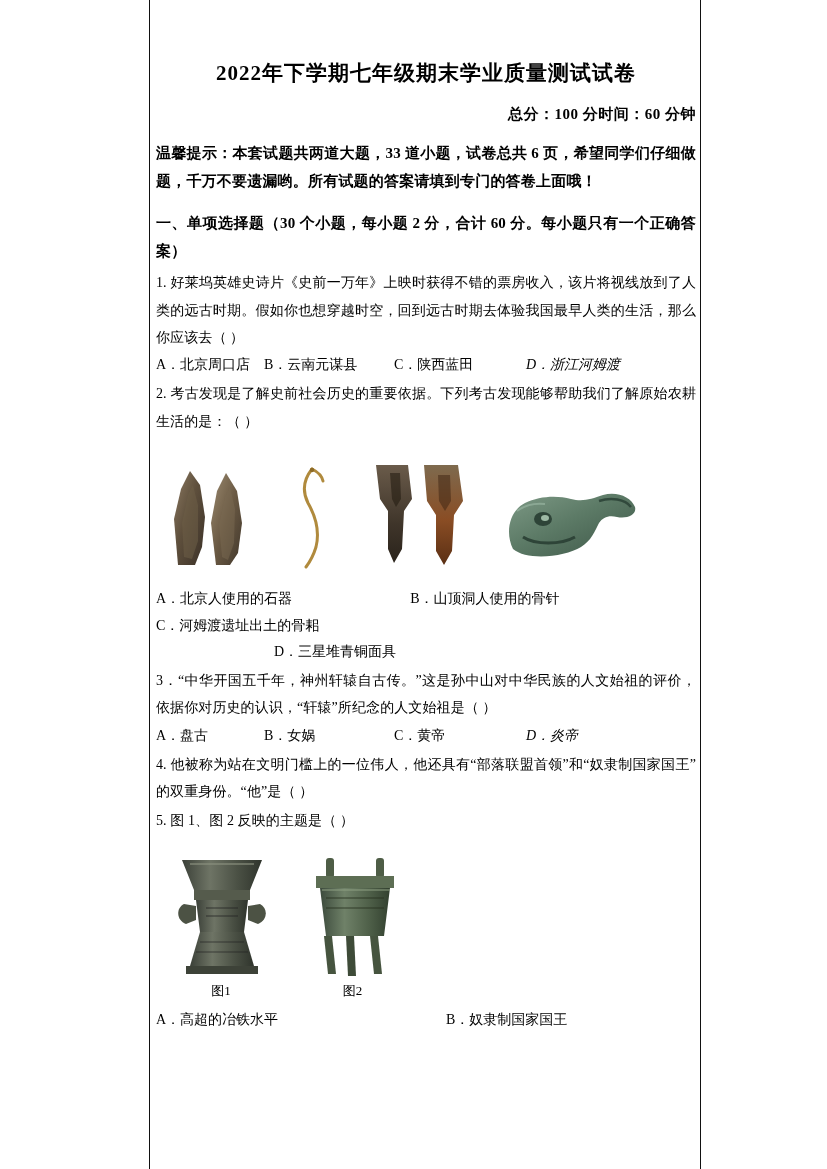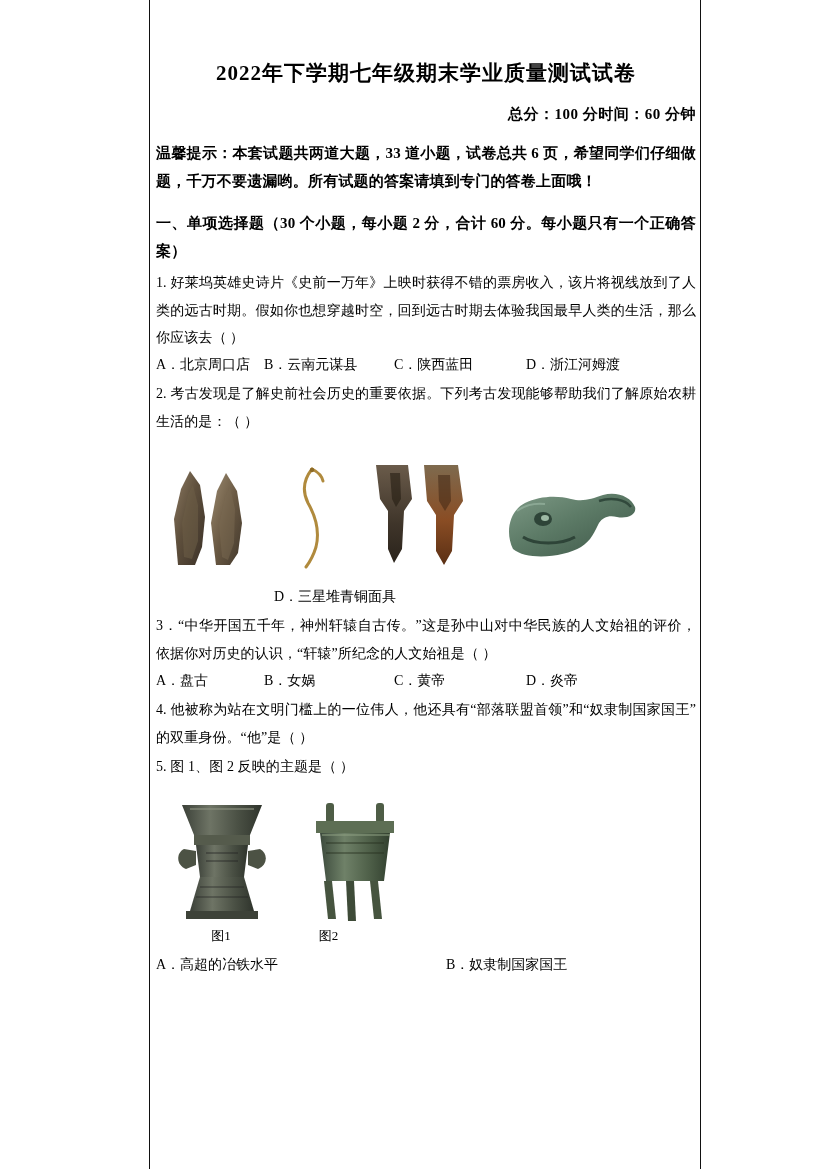--- a/index.html
+++ b/index.html
@@ -83,21 +83,21 @@
   .opts {
     font-size: 14px;
     line-height: 1.95;
     display: flex;
     margin: 0;
   }
   .opts span { display: inline-block; }
   .opt-a { width: 108px; }
   .opt-b { width: 130px; }
   .opt-c { width: 132px; }
-  .opt-d { width: 120px; }
+  .opt-d { width: 120px; font-style: italic; }
 
   .opts-q2 {
     font-size: 14px;
     line-height: 1.95;
     text-align: justify;
     margin: 0;
   }
   .opts-q2 .pad-c { padding-left: 118px; }
   .opts-q2 .pad-d { padding-left: 78px; }
 
@@ -110,20 +110,21 @@
     height: 120px;
   }
   .fig-row.q5 {
     gap: 24px;
     margin: 10px 0 0 10px;
     height: 135px;
     align-items: flex-end;
   }
   .fig-caps {
     display: flex;
+    gap: 24px;
     margin: 2px 0 6px 10px;
     font-size: 13px;
   }
   .fig-caps .cap1 { width: 110px; text-align: center; }
   .fig-caps .cap2 { width: 105px; text-align: center; }
 
   
   .artifact { display: block; }
 
   .foot-space { height: 10px; }
@@ -220,20 +221,24 @@
           <path d="M14 70 C6 54, 10 32, 26 24 C40 17, 58 16, 72 20 C84 23, 92 20, 104 16 C118 12, 132 18, 136 28 C138 36, 128 40, 118 38 C110 36, 104 38, 100 44 C96 52, 92 62, 82 68 C66 78, 28 82, 14 70 Z" fill="url(#g-mask)"></path>
           <ellipse cx="44" cy="40" rx="9" ry="7" fill="#2e4438"></ellipse>
           <ellipse cx="46" cy="39" rx="4" ry="3" fill="#9db9a4"></ellipse>
           <path d="M24 58 C36 66, 62 66, 76 58" stroke="#2e4438" stroke-width="3" fill="none"></path>
           <path d="M100 22 C112 18, 126 20, 132 28" stroke="#31493c" stroke-width="2.4" fill="none"></path>
           <path d="M18 32 C26 26, 36 24, 46 25" stroke="#97b49f" stroke-width="2" fill="none" opacity="0.7"></path>
         </svg>
       </span>
     </div>
 
+    <div class="opts-q2">
+      <span>A．北京人使用的石器</span><span class="pad-c">B．山顶洞人使用的骨针</span><br>
+      <span class="pad-d" style="padding-left:0">C．河姆渡遗址出土的骨耜</span>
+    </div>
     <div class="opts-q2" style="margin-top:-2px;">
       <span style="padding-left:118px;">D．三星堆青铜面具</span>
     </div>
 
     <p class="q q-stem"><span>3．</span><span>“中华开国五千年，神州轩辕自古传。”这是孙中山对中华民族的人文始祖的评价，依据你对历史的认识，“轩辕”所纪念的人文始祖是（    ）</span></p>
     <div class="opts">
       <span class="opt-a">A．盘古</span>
       <span class="opt-b">B．女娲</span>
       <span class="opt-c">C．黄帝</span>
       <span class="opt-d">D．炎帝</span>

